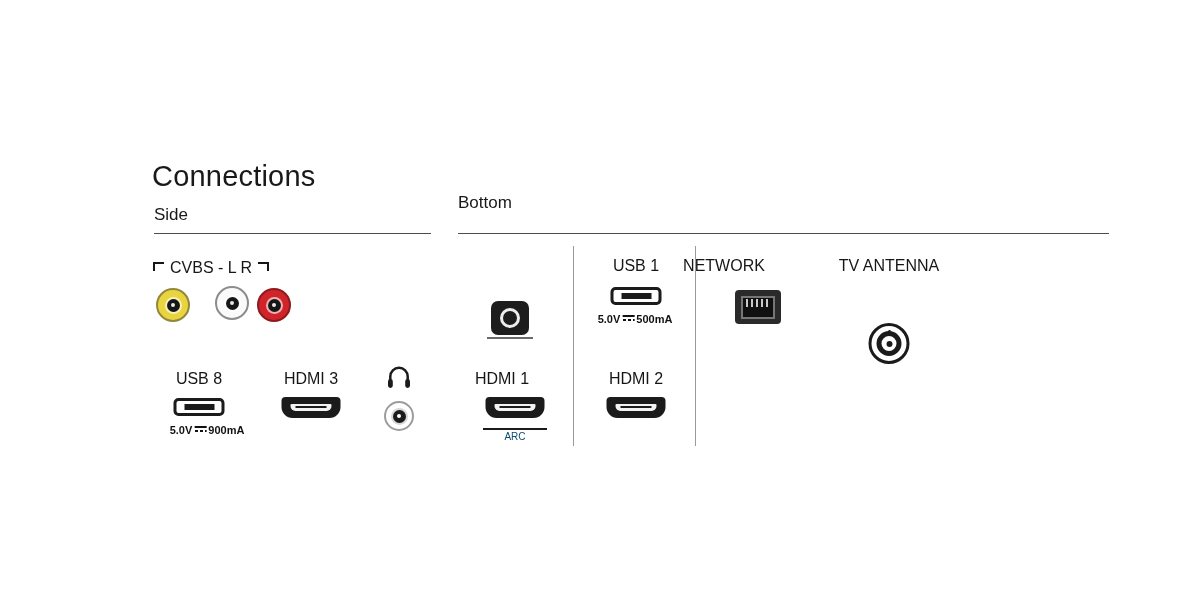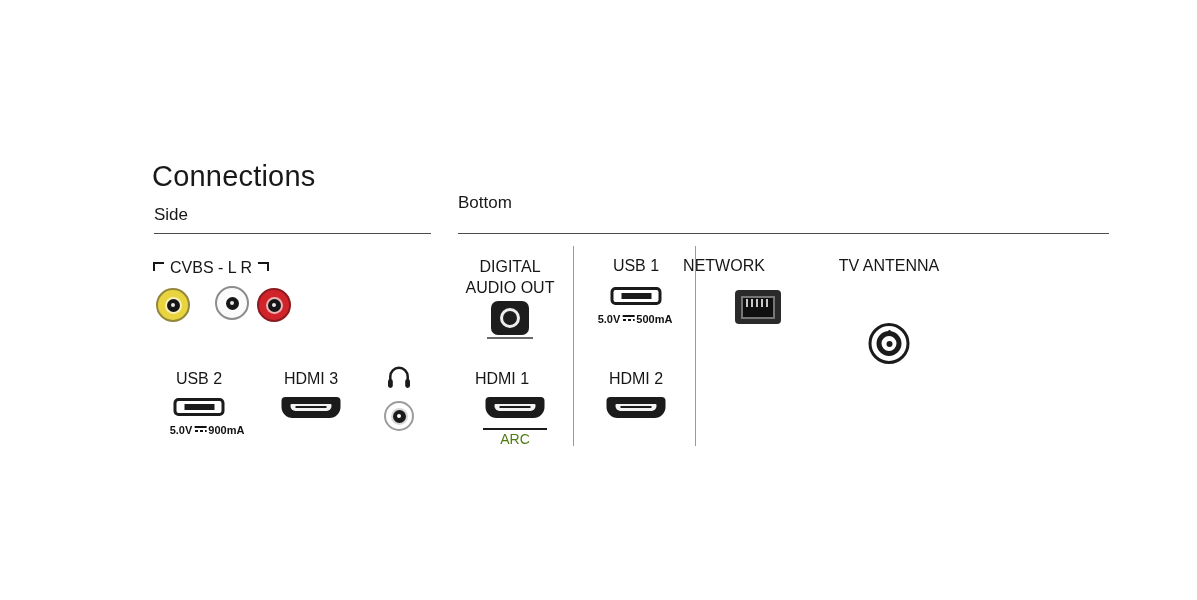--- a/index.html
+++ b/index.html
@@ -9,21 +9,21 @@
   .cx{transform:translateX(-50%);}
 
   .title{font-size:29px;font-weight:300;color:#191919;letter-spacing:.2px;}
   .section-label{font-size:17px;font-weight:400;color:#191919;}
   .rule{height:1px;background:#4d4d4d;}
   .vsep{width:1px;background:#9a9a9a;}
 
   .port-label{font-size:16px;font-weight:500;white-space:nowrap;text-align:center;color:#161616;}
   .digital-label{font-size:16px;font-weight:500;text-align:center;line-height:21px;white-space:nowrap;color:#161616;}
   .power{font-size:11px;font-weight:700;white-space:nowrap;color:#111;}
-  .sub-label{font-size:14px;font-weight:500;text-align:center;color:#4d7c0f;}
+  .sub-label{font-size:10px;font-weight:500;text-align:center;color:#0c4a6e;}
 
   
   .cvbs-row{display:flex;gap:6px;align-items:flex-start;}
   .bracket{width:11px;height:9px;box-sizing:border-box;margin-top:3px;}
   .bracket.left{border-top:2px solid #161616;border-left:2px solid #161616;}
   .bracket.right{border-top:2px solid #161616;border-right:2px solid #161616;}
 
   
   .rca{width:34px;height:34px;border-radius:50%;display:flex;align-items:center;justify-content:center;box-sizing:border-box;}
   .rca.yellow{background:#e8d43e;border:2px solid #93873c;}
@@ -104,21 +104,21 @@
   <div class="abs rca yellow" style="left:128px;top:288px;">
     <div class="rca-pin"></div>
   </div>
   <div class="abs rca white" style="left:187px;top:286px;">
     <div class="rca-pin"></div>
   </div>
   <div class="abs rca red" style="left:229px;top:288px;">
     <div class="rca-pin"></div>
   </div>
 
-  <div class="abs cx port-label" style="left:171px;top:370px;">USB 2</div>
+  <div class="abs cx port-label" style="left:171px;top:370px;">USB 8</div>
   <div class="abs cx usb-port" style="left:171px;top:398px;">
     <div class="usb-tongue"></div>
   </div>
   <div class="abs cx power" style="left:165px;top:424px;padding-left:28px;">
     <span>5.0V</span><span class="dc-sym"></span><span>900mA</span>
   </div>
 
   <div class="abs cx port-label" style="left:283px;top:370px;">HDMI 3</div>
   <div class="abs cx hdmi-port" style="left:283px;top:397px;">
     <div class="hdmi-slot"></div>
@@ -130,24 +130,20 @@
       <rect x="1" y="13" width="4.8" height="9" rx="2.4" fill="#1b1b1b"></rect>
       <rect x="18.2" y="13" width="4.8" height="9" rx="2.4" fill="#1b1b1b"></rect>
     </svg>
   </div>
   <div class="abs cx jack" style="left:371px;top:401px;">
     <div class="jack-hole">
       <div class="jack-dot"></div>
     </div>
   </div>
 
-  <div class="abs cx digital-label" style="left:482px;top:256px;">
-    <div>DIGITAL</div>
-    <div>AUDIO OUT</div>
-  </div>
   <div class="abs cx optical" style="left:482px;top:301px;">
     <div class="optical-ring"></div>
   </div>
 
   <div class="abs cx port-label" style="left:608px;top:257px;">USB 1</div>
   <div class="abs cx usb-port" style="left:608px;top:287px;">
     <div class="usb-tongue"></div>
   </div>
   <div class="abs cx power" style="left:607px;top:313px;">
     <span>5.0V</span><span class="dc-sym"></span><span>500mA</span>

